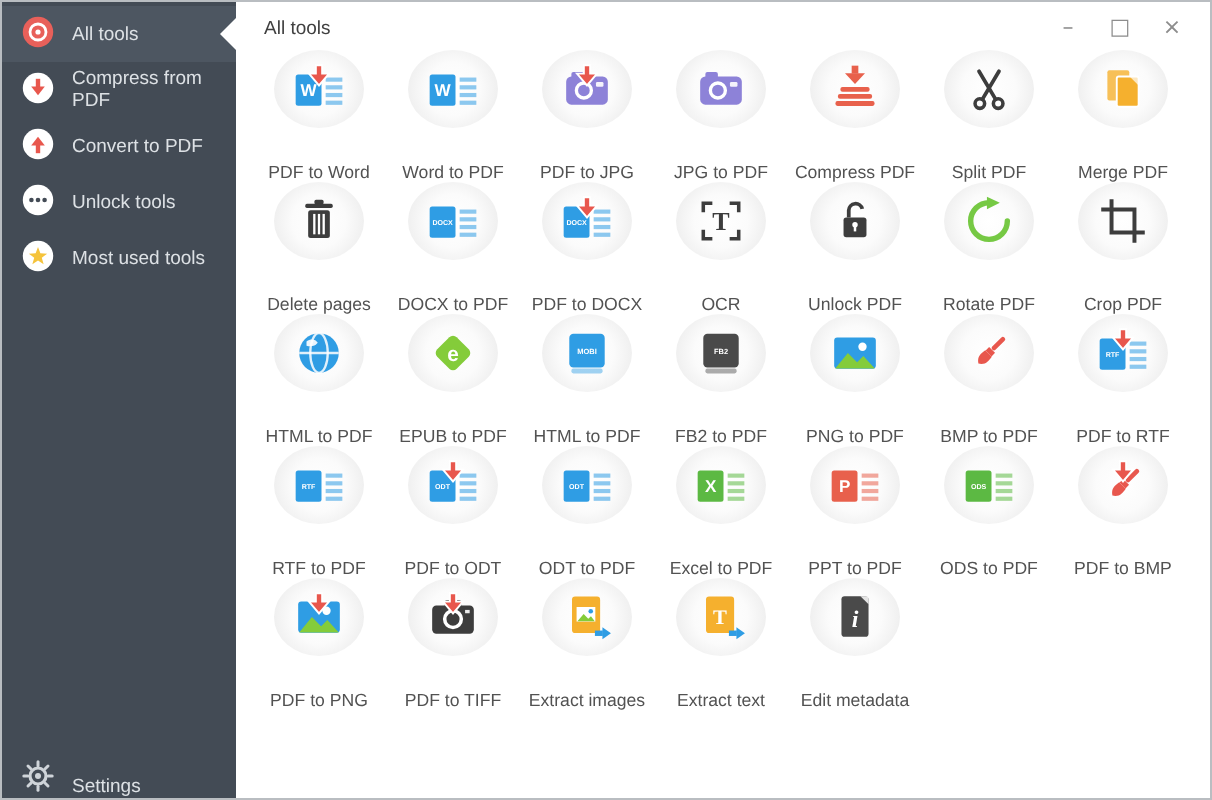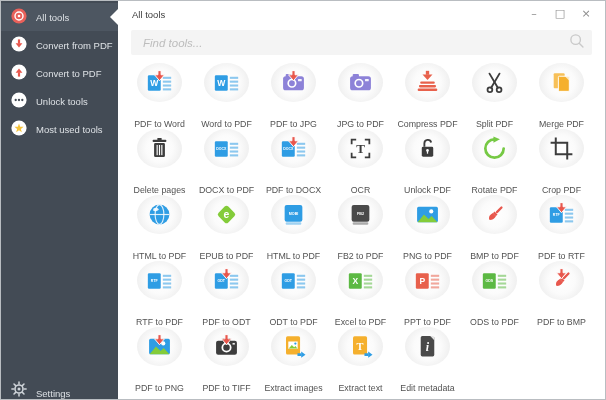--- a/index.html
+++ b/index.html
@@ -45,21 +45,21 @@
               <circle cx="8" cy="8" r="1.3" fill="#fff"></circle>
             </svg></span>
     <span class="nav-label">All tools</span>
   </div>
         <div class="nav-item">
     <span class="nav-icon"><svg width="16" height="16" viewBox="0 0 16 16">
               <circle cx="8" cy="8" r="7.6" fill="#fff"></circle>
               <rect x="6.9" y="3.4" width="2.2" height="4.3" fill="#e8574d"></rect>
               <polygon points="4.6,7.3 11.4,7.3 8,11.6" fill="#e8574d"></polygon>
             </svg></span>
-    <span class="nav-label">Convert from PDF</span>
+    <span class="nav-label">Compress from PDF</span>
   </div>
         <div class="nav-item">
     <span class="nav-icon"><svg width="16" height="16" viewBox="0 0 16 16">
               <circle cx="8" cy="8" r="7.6" fill="#fff"></circle>
               <rect x="6.9" y="8.3" width="2.2" height="4.3" fill="#e8574d"></rect>
               <polygon points="4.6,8.7 11.4,8.7 8,4.4" fill="#e8574d"></polygon>
             </svg></span>
     <span class="nav-label">Convert to PDF</span>
   </div>
         <div class="nav-item">
@@ -101,29 +101,20 @@
 
     <div class="titlebar">
       <span class="title">All tools</span>
       <div class="win-controls" id="win-controls">
           <button class="win-btn">–</button>
           <button class="win-btn">□</button>
           <button class="win-btn">×</button>
         </div>
     </div>
 
-    <div class="searchbar">
-      <input type="text" placeholder="Find tools..." style="">
-      <span>
-        <svg width="17" height="17" viewBox="0 0 20 20">
-            <circle cx="9" cy="9" r="5.6" fill="none" stroke="#c9c9c9" stroke-width="1.6"></circle>
-            <line x1="13.2" y1="13.2" x2="17.6" y2="17.6" stroke="#c9c9c9" stroke-width="1.6" stroke-linecap="round"></line>
-          </svg>
-      </span>
-    </div>
 
     <div class="grid" id="grid">
         <div class="tool">
     <div class="tool-circle">
             <svg width="25" height="25" viewBox="0 0 24 24">
               <rect x="0.8" y="5" width="12.4" height="15" rx="1.2" fill="#2f9de4"></rect>
               <text x="7" y="15.4" font-family="Liberation Sans, sans-serif" font-weight="bold" font-size="8.2" fill="#fff" text-anchor="middle">W</text>
               <rect x="15.2" y="6.5" width="8" height="2" fill="#2f9de4" opacity="0.55"></rect>
               <rect x="15.2" y="10.2" width="8" height="2" fill="#2f9de4" opacity="0.55"></rect>
               <rect x="15.2" y="13.9" width="8" height="2" fill="#2f9de4" opacity="0.55"></rect>

